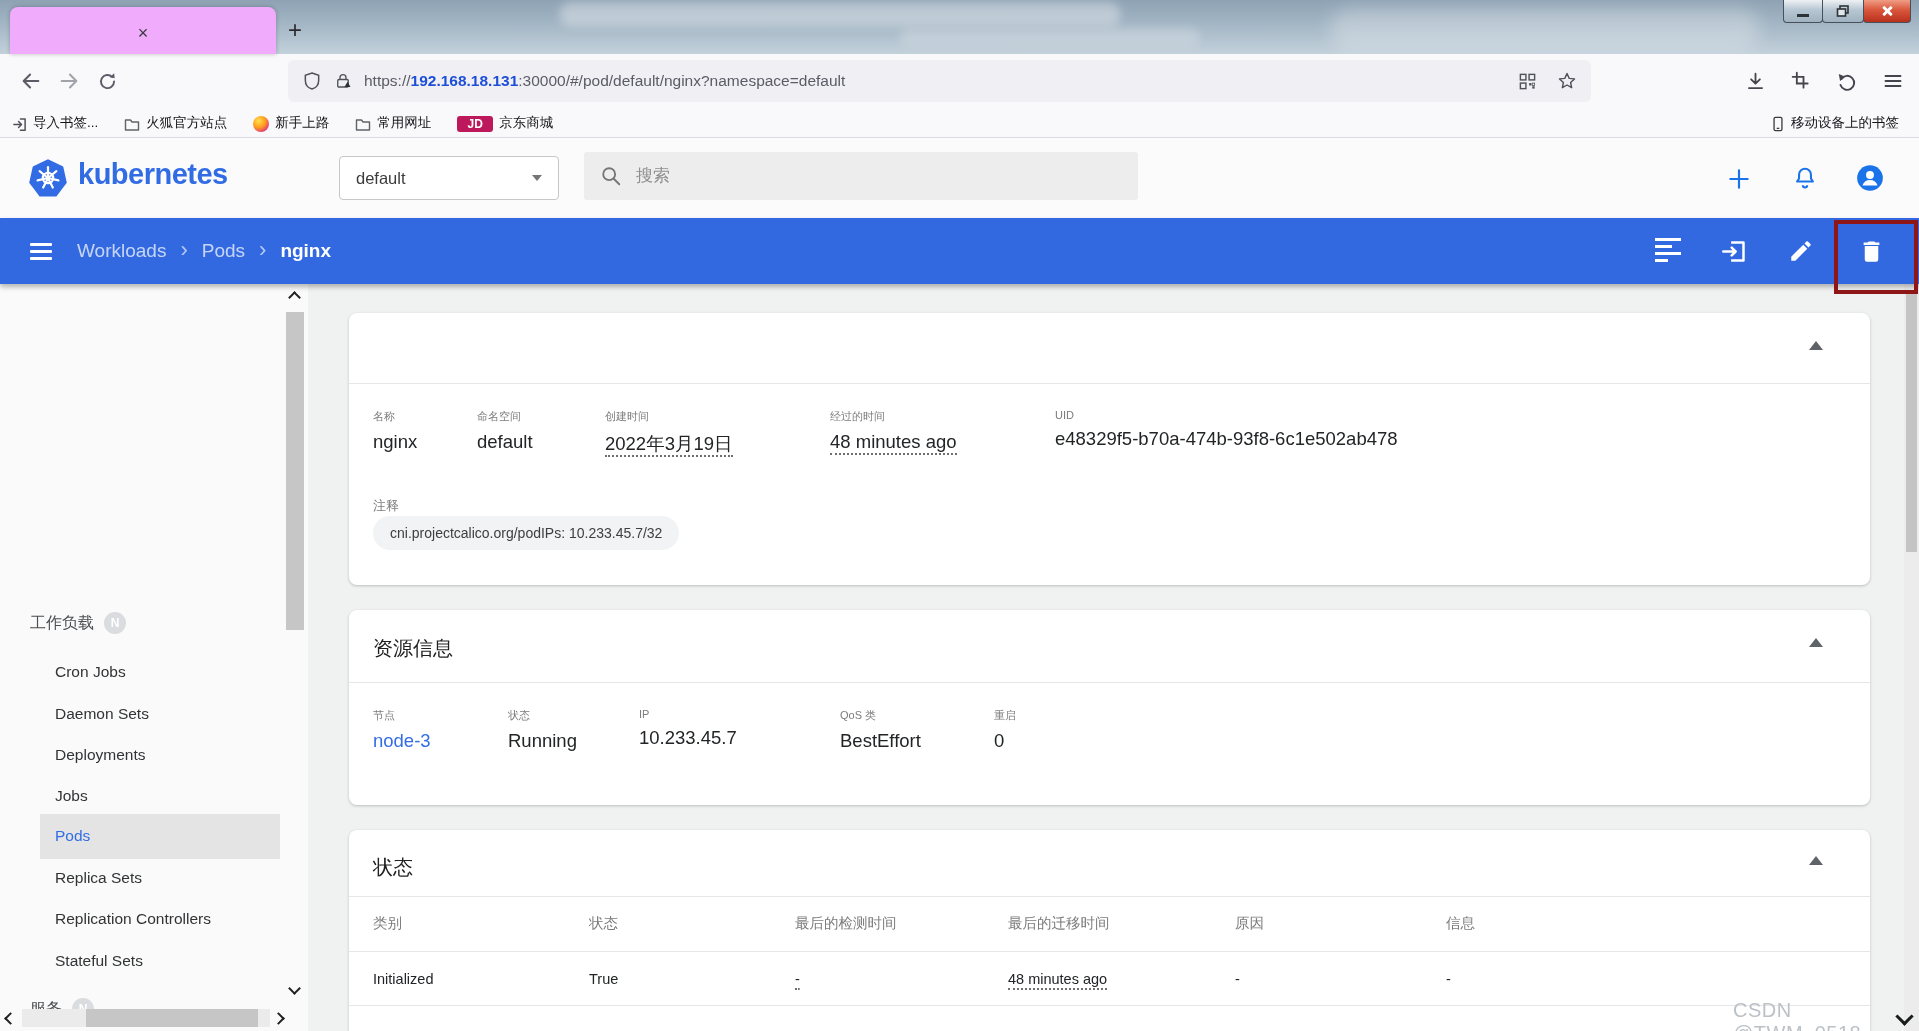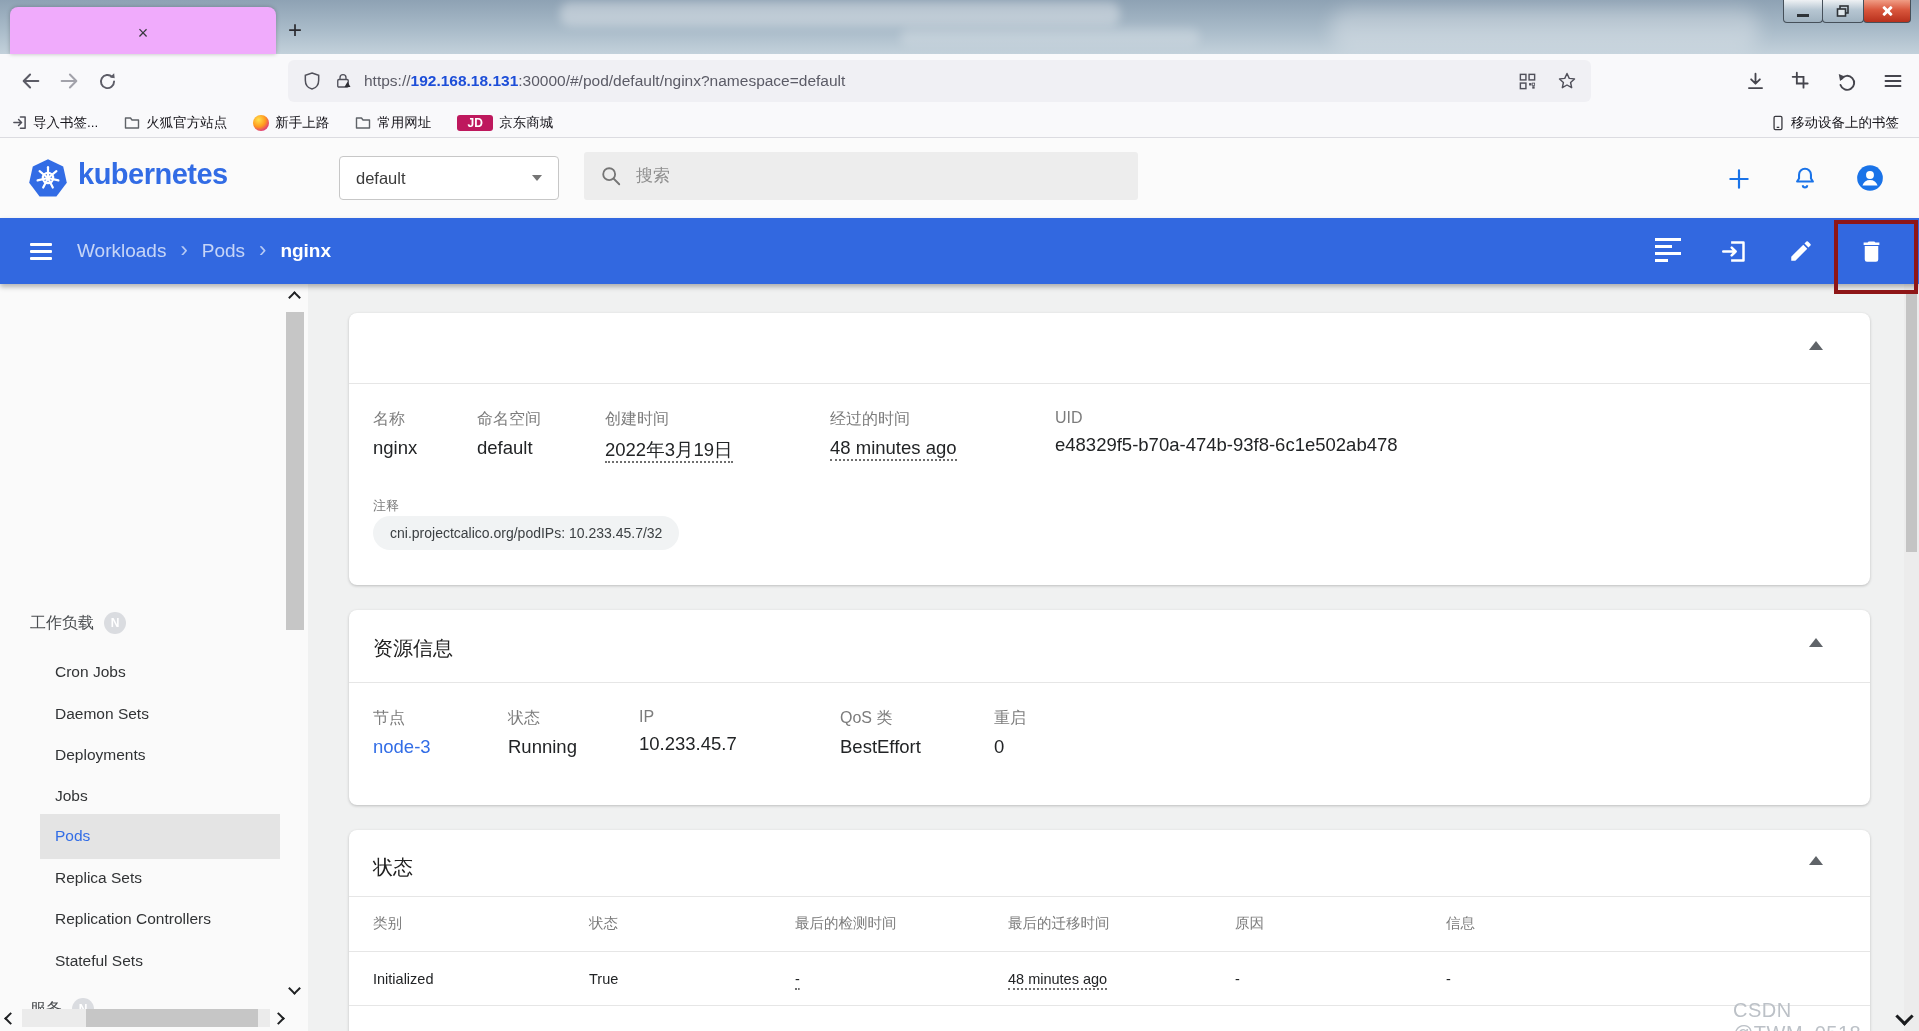--- a/index.html
+++ b/index.html
@@ -30,21 +30,21 @@
   .navbar { left:0; top:54px; width:1919px; height:54px; background:#f9f9fb; }
   .urlbar { left:288px; top:60px; width:1303px; height:42px; background:#f0f0f4; border-radius:6px;
     display:flex; align-items:center; padding:0 14px; }
   .url-text { font-size:15.5px; color:#5b5b66; margin-left:12px; white-space:nowrap; flex:1; }
   .url-host { color:#1d4ed8; font-weight:bold; }
   .navicon { position:absolute; top:66px; width:30px; height:30px; display:flex; align-items:center; justify-content:center; }
 
   
   .bookmarks { left:0; top:108px; width:1919px; height:30px; background:#f9f9fb; border-bottom:1px solid #dcdce1;
     display:flex; align-items:center; padding:0 12px; }
-  .bm { display:flex; align-items:center; gap:6px; font-size:13.5px; color:#15141a; margin-right:26px; white-space:nowrap; }
+  .bm { display:flex; align-items:flex-end; gap:6px; font-size:13.5px; color:#15141a; margin-right:26px; white-space:nowrap; }
   .bm-right { margin-left:auto; margin-right:8px; }
   .jd { width:36px; height:16px; background:#be185d; border-radius:3px; color:#fff; font-size:12px; font-weight:bold;
     display:flex; align-items:center; justify-content:center; }
   .ffx { width:16px; height:16px; border-radius:50%;
     background:radial-gradient(circle at 35% 30%,#ffe14d 0%,#ff9a1f 45%,#e33f73 75%,#8f1bbf 100%); }
 
   
   .k8shead { left:0; top:138px; width:1919px; height:80px; background:#fbfbfb; }
   .brand { left:78px; top:158px; font-size:29px; font-weight:bold; color:#326ce5; letter-spacing:-.5px; }
   .ns-select { left:339px; top:156px; width:220px; height:44px; border:1px solid #c7c7c7; border-radius:4px;
@@ -90,21 +90,21 @@
   .pg-thumb { left:1906px; top:292px; width:11px; height:260px; background:#c4c4c4; }
   .bigchev { width:13px; height:13px; border-right:3px solid #1a1c1e; border-bottom:3px solid #1a1c1e; transform:rotate(45deg); }
 
   
   .card { position:absolute; background:#fff; border-radius:8px; box-shadow:0 1px 3px rgba(0,0,0,.22); }
   .card-title { position:absolute; left:24px; font-size:20px; color:#212121; }
   .divider { position:absolute; left:0; width:100%; height:1px; background:#e6e6e6; }
   .tri-up { position:absolute; width:0; height:0; border-left:7px solid transparent; border-right:7px solid transparent;
     border-bottom:9px solid #5f6368; }
   .fields { position:absolute; left:24px; display:flex; }
-  .fld .flabel { font-size:16px; color:#7c7c7c; }
+  .fld .flabel { font-size:11px; color:#7c7c7c; }
   .fld .fvalue { font-size:18.5px; color:#222426; margin-top:7px; white-space:nowrap; }
   .dotted { border-bottom:2px dotted #6f6f6f; padding-bottom:1px; }
   .linkblue { color:#326de6; }
   .chips { position:absolute; left:24px; display:flex; gap:22px; }
   .chip { height:34px; border-radius:17px; background:#f1f3f4; display:flex; align-items:center; padding:0 17px;
     font-size:14px; color:#3c4043; white-space:nowrap; }
   .trow { position:absolute; left:0; width:100%; display:grid; grid-template-columns:216px 206px 213px 227px 211px 1fr;
     padding:0 24px; align-items:center; height:56px; }
   .thead { font-size:14.5px; color:#7c7c7c; }
   .tcell { font-size:14.5px; color:#222426; }

